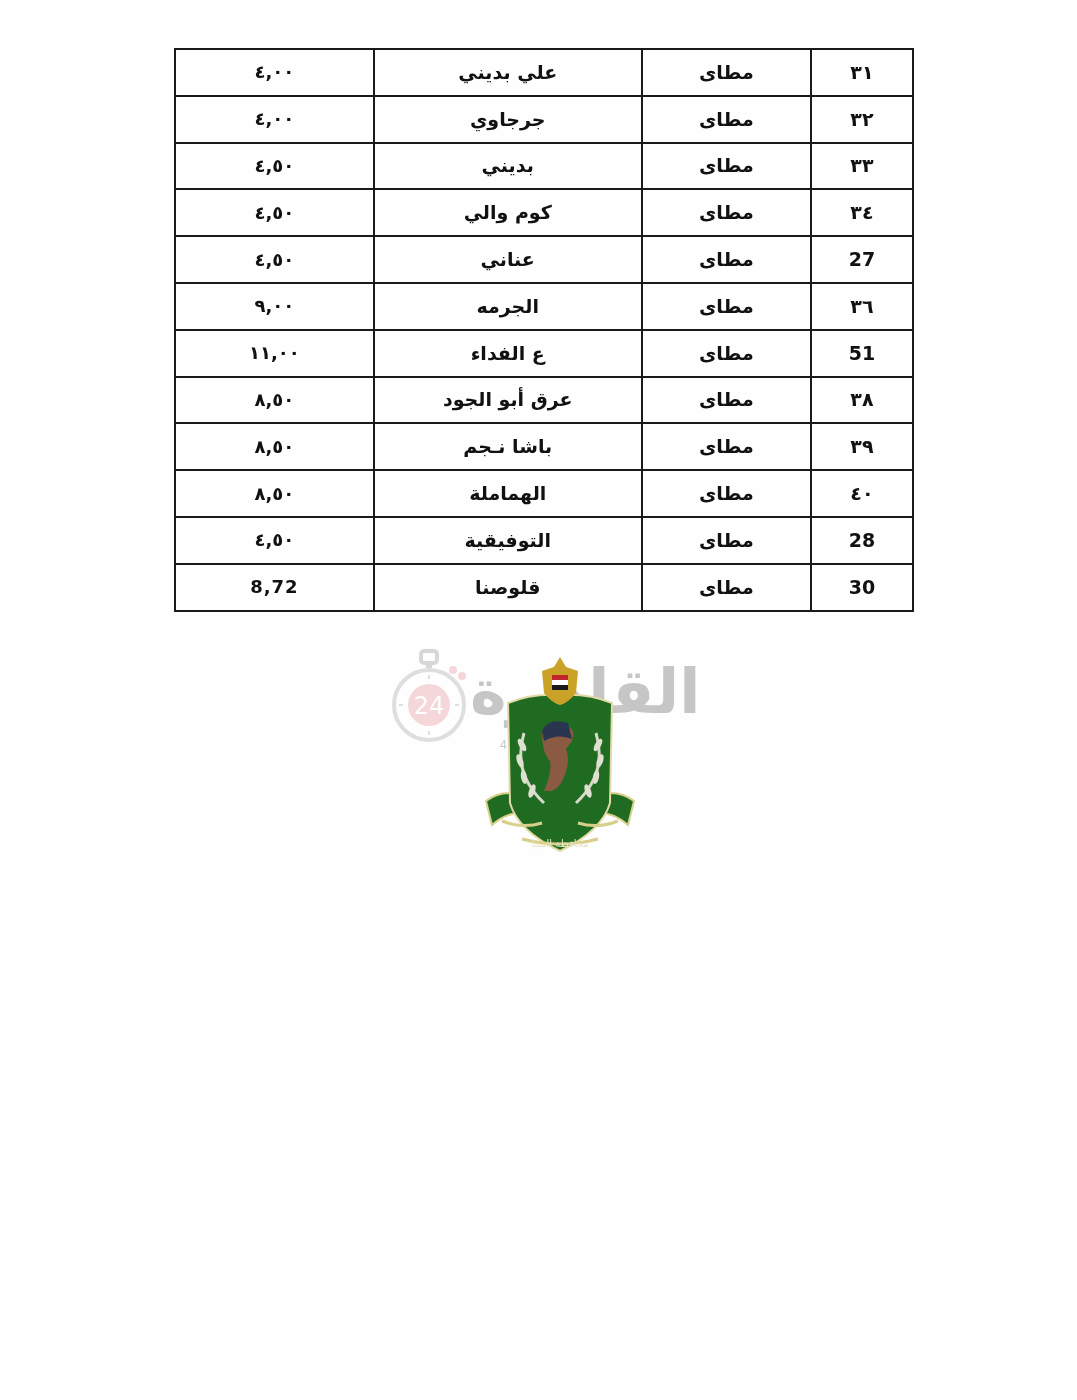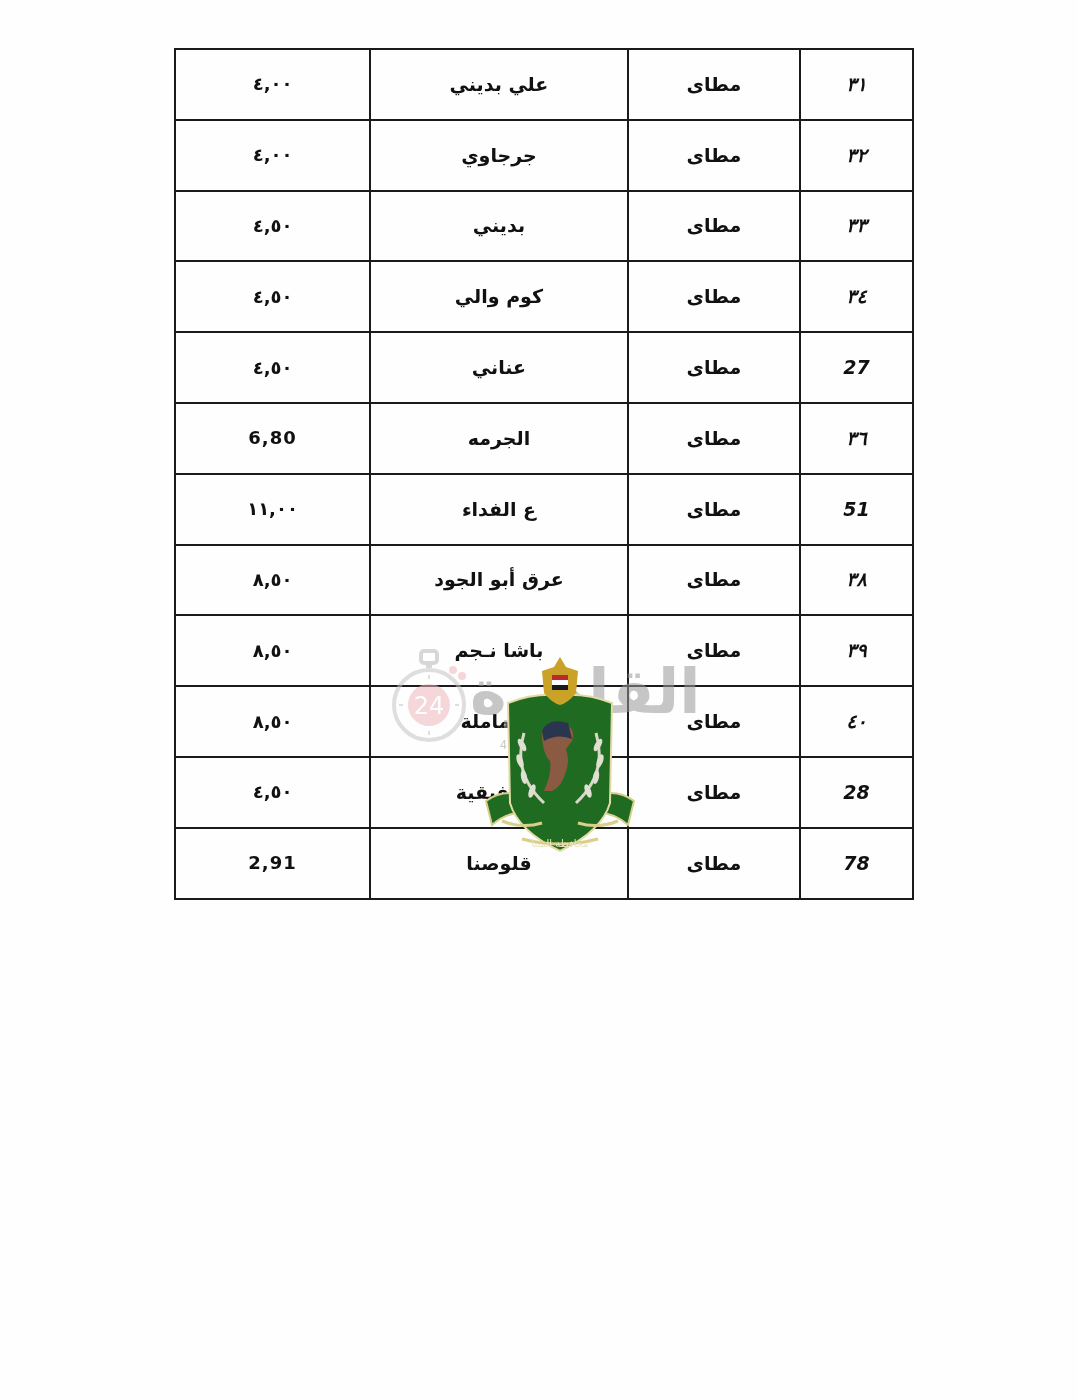--- a/index.html
+++ b/index.html
@@ -26,28 +26,28 @@
       left: 174px;
       top: 48px;
       width: 740px;
       border-collapse: collapse;
       direction: rtl;
       border: 2px solid #1a1a1a;
     }
     .fare-table td {
       border: 2px solid #1a1a1a;
       height: 36.8px;
-      padding: 16px;
+      padding: 4px;
       text-align: center;
       vertical-align: middle;
       font-weight: bold;
       font-size: 19px;
       line-height: 1;
     }
-    .col-num { width: 97px; font-style: italic; }
+    .col-num { width: 97px; }
     .col-route { width: 167px; }
     .col-dest { width: 271px; }
     .col-fare { width: 199px; }
     .fare-table td.col-fare { font-size: 18px; letter-spacing: 1px; }
 
     .logo-area {
       position: absolute;
       left: 390px;
       top: 645px;
       width: 300px;
@@ -132,21 +132,21 @@
       <tr>
         <td class="col-num">27</td>
         <td class="col-route">مطاى</td>
         <td class="col-dest">عناني</td>
         <td class="col-fare">٤,٥٠</td>
       </tr>
       <tr>
         <td class="col-num">٣٦</td>
         <td class="col-route">مطاى</td>
         <td class="col-dest">الجرمه</td>
-        <td class="col-fare">6,80</td>
+        <td class="col-fare">٩,٠٠</td>
       </tr>
       <tr>
         <td class="col-num">51</td>
         <td class="col-route">مطاى</td>
         <td class="col-dest">ع الفداء</td>
         <td class="col-fare">١١,٠٠</td>
       </tr>
       <tr>
         <td class="col-num">٣٨</td>
         <td class="col-route">مطاى</td>
@@ -165,24 +165,24 @@
         <td class="col-dest">الهماملة</td>
         <td class="col-fare">٨,٥٠</td>
       </tr>
       <tr>
         <td class="col-num">28</td>
         <td class="col-route">مطاى</td>
         <td class="col-dest">التوفيقية</td>
         <td class="col-fare">٤,٥٠</td>
       </tr>
       <tr>
-        <td class="col-num">78</td>
+        <td class="col-num">30</td>
         <td class="col-route">مطاى</td>
         <td class="col-dest">قلوصنا</td>
-        <td class="col-fare">2,91</td>
+        <td class="col-fare">8,72</td>
       </tr>
     </tbody>
   </table>
 
   <div class="logo-area">
 
     <div class="watermark">
       <svg width="90" height="110" viewBox="0 0 90 110" style="position:absolute;left:0;top:0;">
         <rect x="31" y="6" width="16" height="12" rx="3" fill="none" stroke="#b9b9b9" stroke-width="4"></rect>
         <rect x="36" y="17" width="6" height="6" fill="#b9b9b9"></rect>

